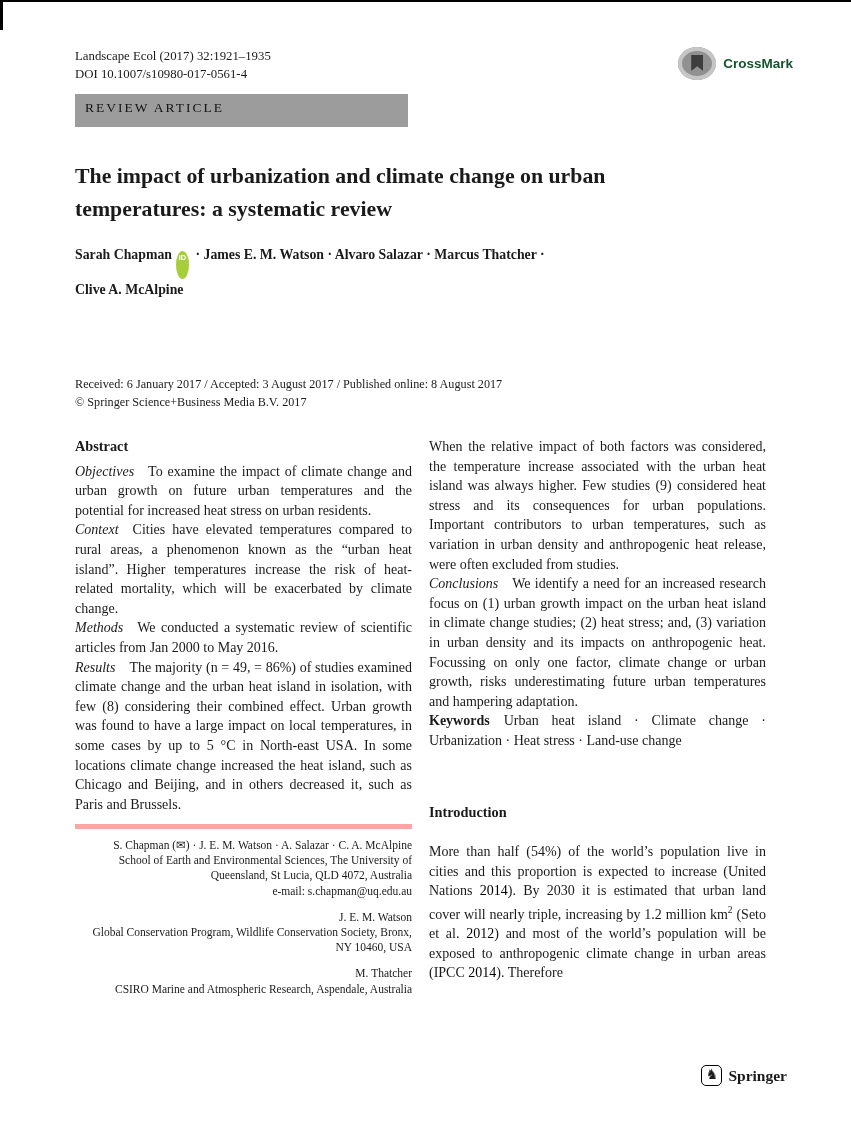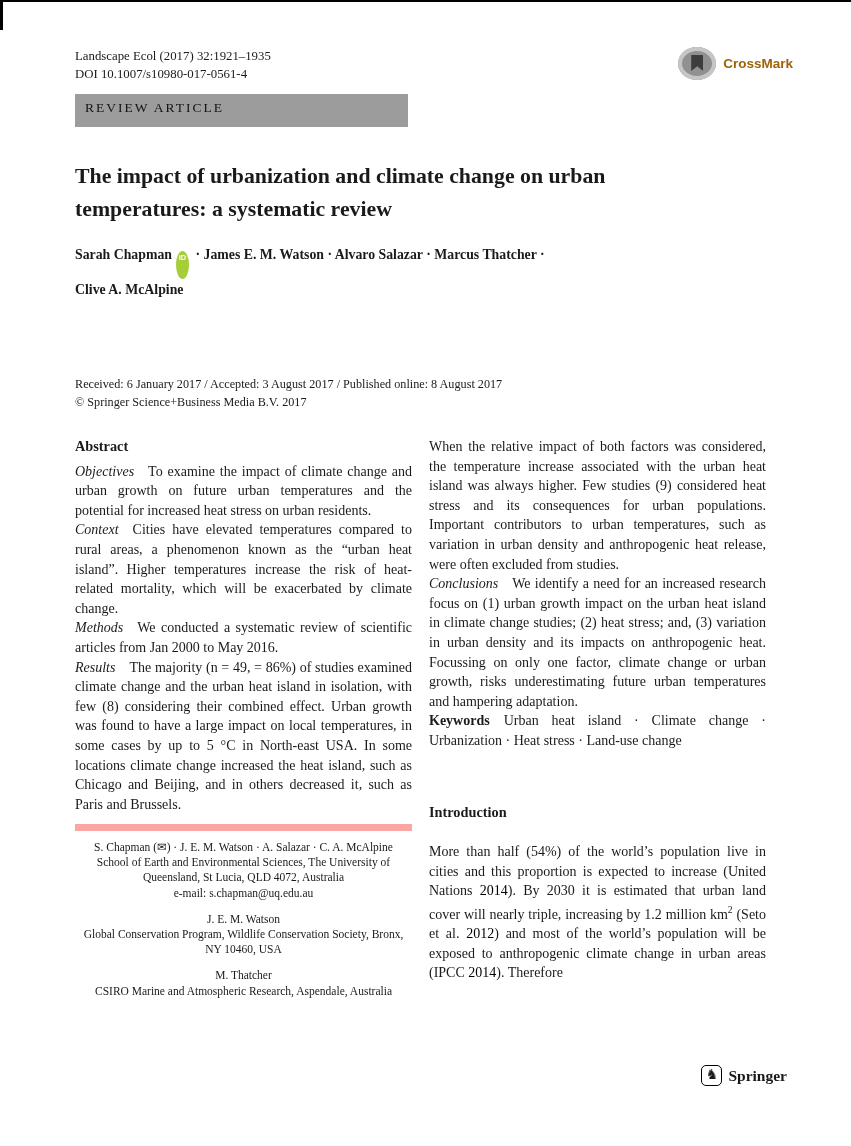--- a/index.html
+++ b/index.html
@@ -11,21 +11,21 @@
   .edge-top  { position:absolute; top:0; left:0; width:851px; height:2px; background:#000; }
   .edge-left { position:absolute; top:0; left:0; width:3px; height:30px; background:#000; }
 
   .header { position:absolute; top:47px; left:75px; font-size:12.8px; line-height:18px; }
 
   .cm-badge { position:absolute; top:47px; right:64px; display:flex; align-items:center; gap:7px; }
   .cm-logo { width:38px; height:33px; border-radius:50%; background:#919191;
              box-shadow: inset 0 0 0 4px #c6c6c6; position:relative; }
   .cm-logo::after { content:''; position:absolute; left:13px; top:8px; width:12px; height:16px;
              background:#3d3d3d; clip-path:polygon(0 0,100% 0,100% 100%,50% 70%,0 100%); }
-  .cm-label { font-family:"Liberation Sans", sans-serif; font-size:13.5px; font-weight:600; color:#a16207; }
+  .cm-label { font-family:"Liberation Sans", sans-serif; font-size:13.5px; font-weight:600; color:#14532d; }
 
   .review-bar { position:absolute; top:94px; left:75px; width:333px; height:33px; box-sizing:border-box;
     background:#9c9c9c; color:#141414; font-size:13.5px; letter-spacing:2px;
     line-height:27px; padding-left:10px; }
 
   .title { position:absolute; top:160px; left:75px; width:645px;
     font-size:21.8px; font-weight:bold; line-height:33px; }
 
   .authors { position:absolute; top:244px; left:75px; width:680px;
     font-size:13.8px; font-weight:bold; line-height:21px; }
@@ -40,22 +40,22 @@
   .col { width:337px; font-size:14px; line-height:19.6px; text-align:justify; }
   .col p { margin:0; }
   .sec-heading { font-size:14.3px; font-weight:bold; margin:0 0 5px 0; text-align:left; }
   .col i { font-style:italic; }
   .cite { color:#000000; }
   sup { font-size:68%; }
   .keywords { margin-top:12px; }
   .intro-heading { font-size:14.3px; font-weight:bold; margin:52px 0 20px 0; text-align:left; }
 
   .footnotes { position:absolute; top:824px; left:75px; width:337px;
-    border-top:7px solid #fca5a5; padding-top:9px;
-    font-size:11.5px; line-height:15.2px; text-align:center; }
+    border-top:5px solid #fca5a5; padding-top:9px;
+    font-size:11.5px; line-height:15.2px; text-align:right; }
   .fn-group { margin-bottom:11px; }
 
   .springer { position:absolute; right:70px; bottom:60px; display:flex; align-items:center; gap:6px; }
   .sp-glyph { width:19px; height:19px; border:1.6px solid #000; border-radius:5px;
     text-align:center; line-height:18px; font-size:14px; }
   .sp-text { font-size:15.5px; font-weight:bold; }
 </style>
 </head>
 <body>
 

